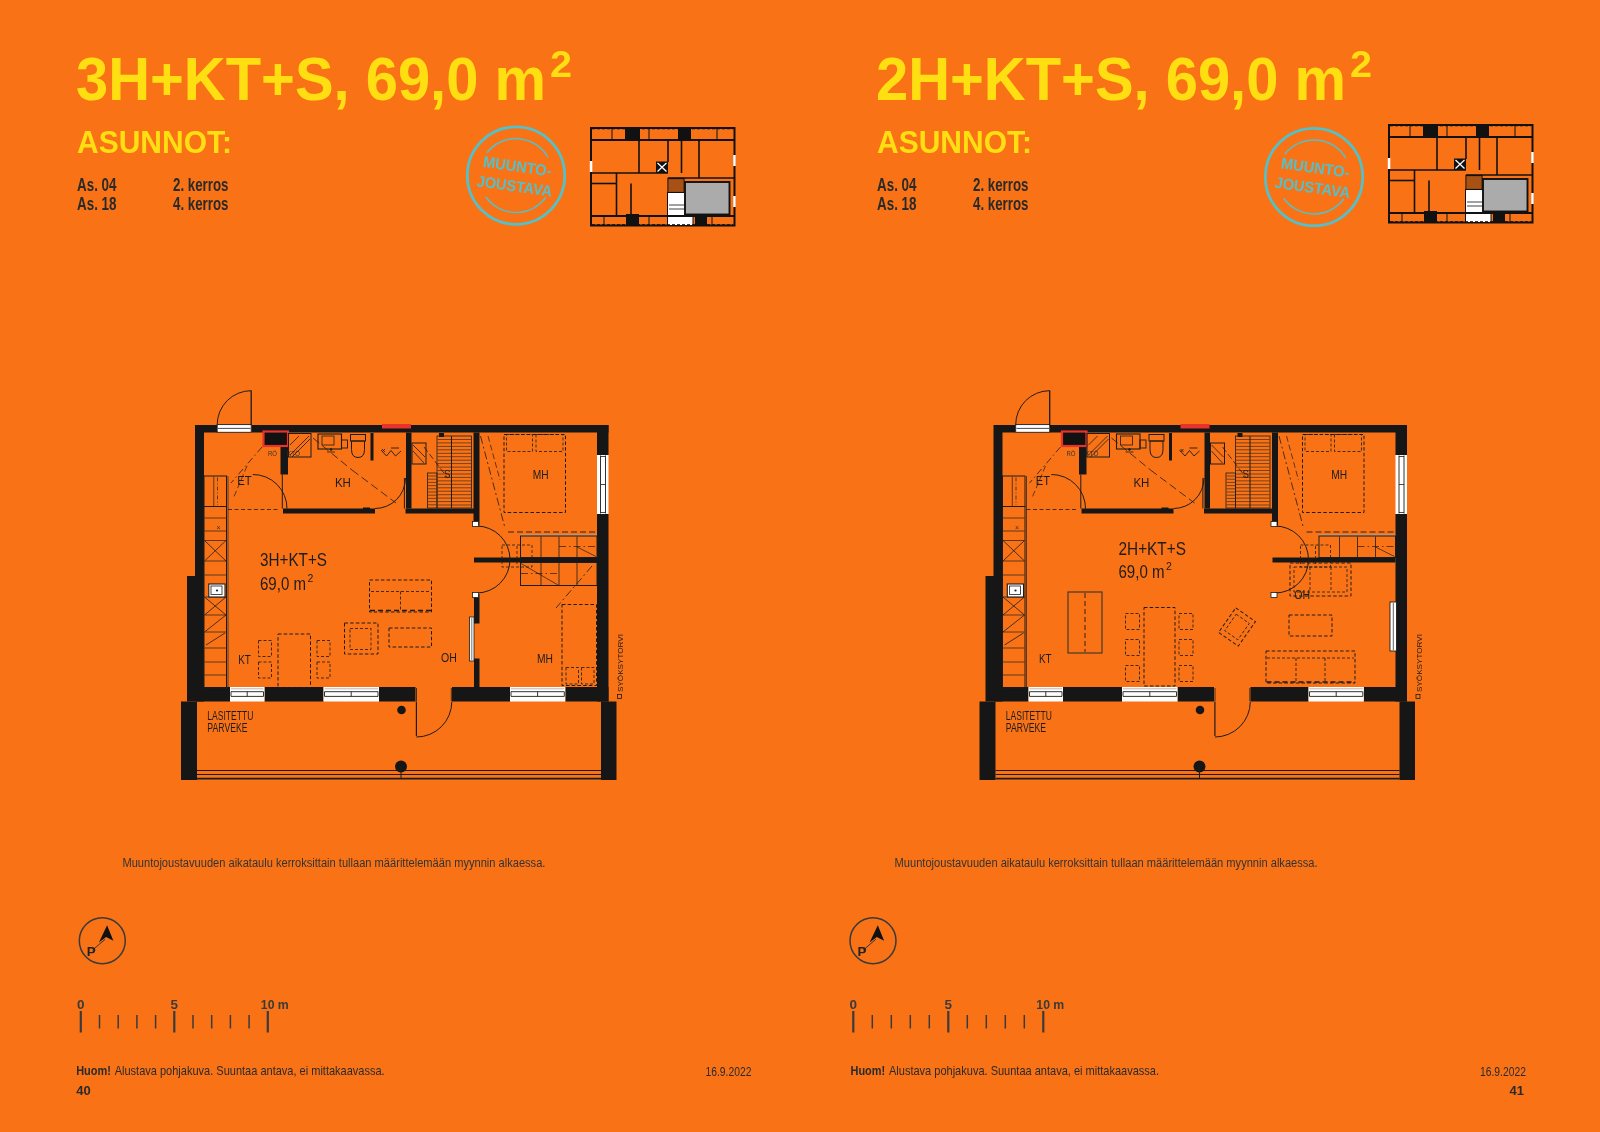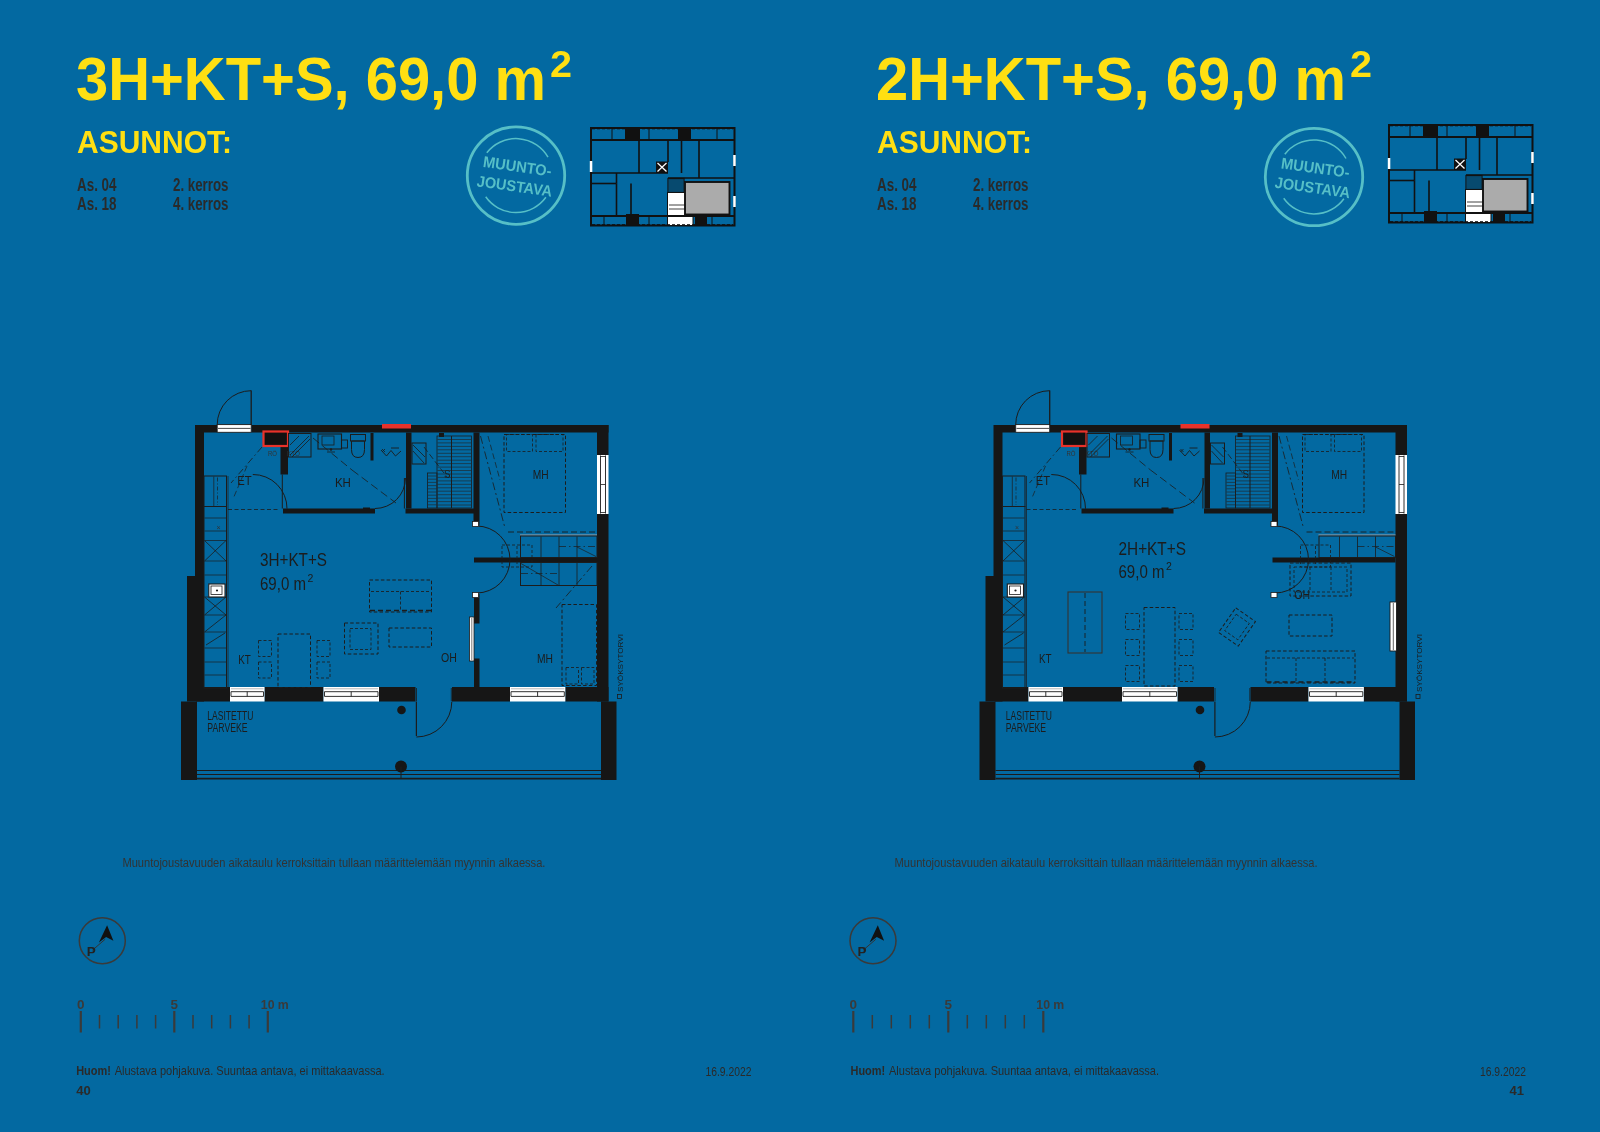--- a/index.html
+++ b/index.html
@@ -1,17 +1,17 @@
 <!DOCTYPE html>
 <html lang="fi"><head>
 <meta charset="utf-8">
 <title>Pohjakuvat 3H+KT+S / 2H+KT+S</title>
 <style>
   html, body { margin: 0; padding: 0; background: #fff; }
-  #page { width: 1600px; height: 1132px; position: relative; background: #0369a1;
+  #page { width: 1600px; height: 1132px; position: relative; background: #f97316;
           font-family: "Liberation Sans", sans-serif; filter: opacity(0.999); }
   svg { display: block; }
   text { font-family: "Liberation Sans", sans-serif; -webkit-font-smoothing: antialiased; }
 </style>
 </head>
 <body>
 <div id="page">
 <svg width="1600" height="1132" viewBox="0 0 1600 1132">
 
 <g>

